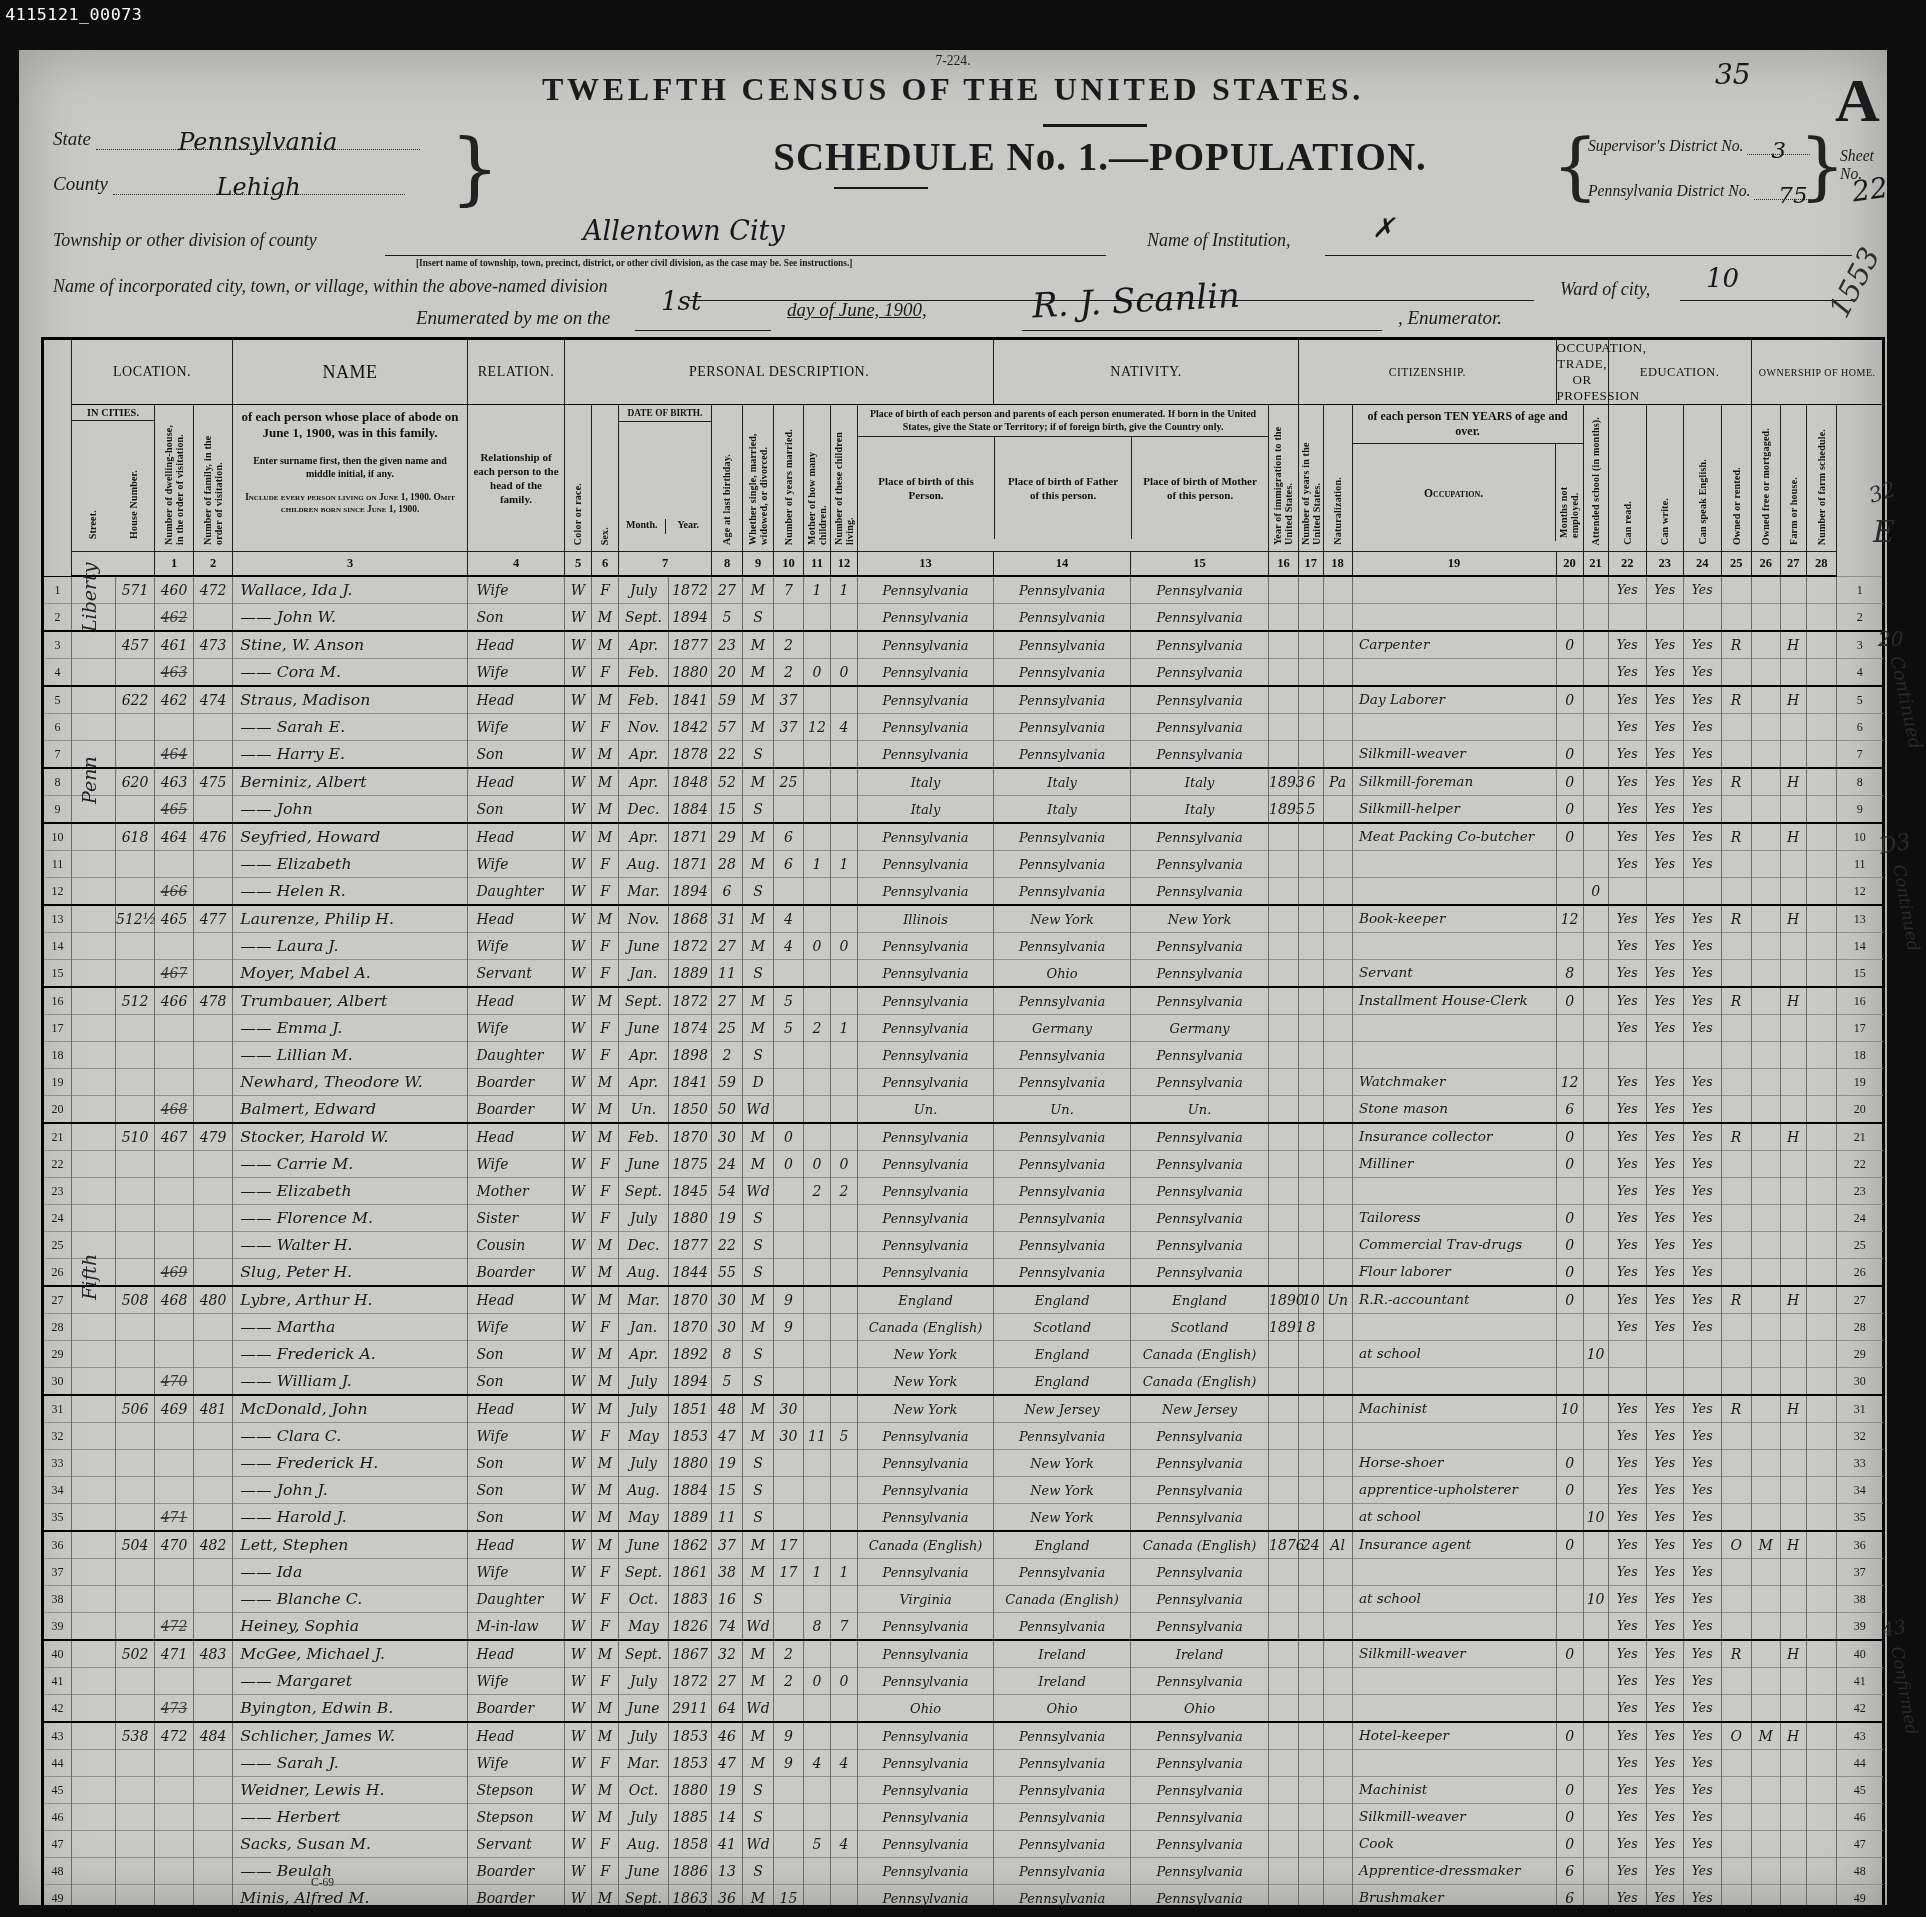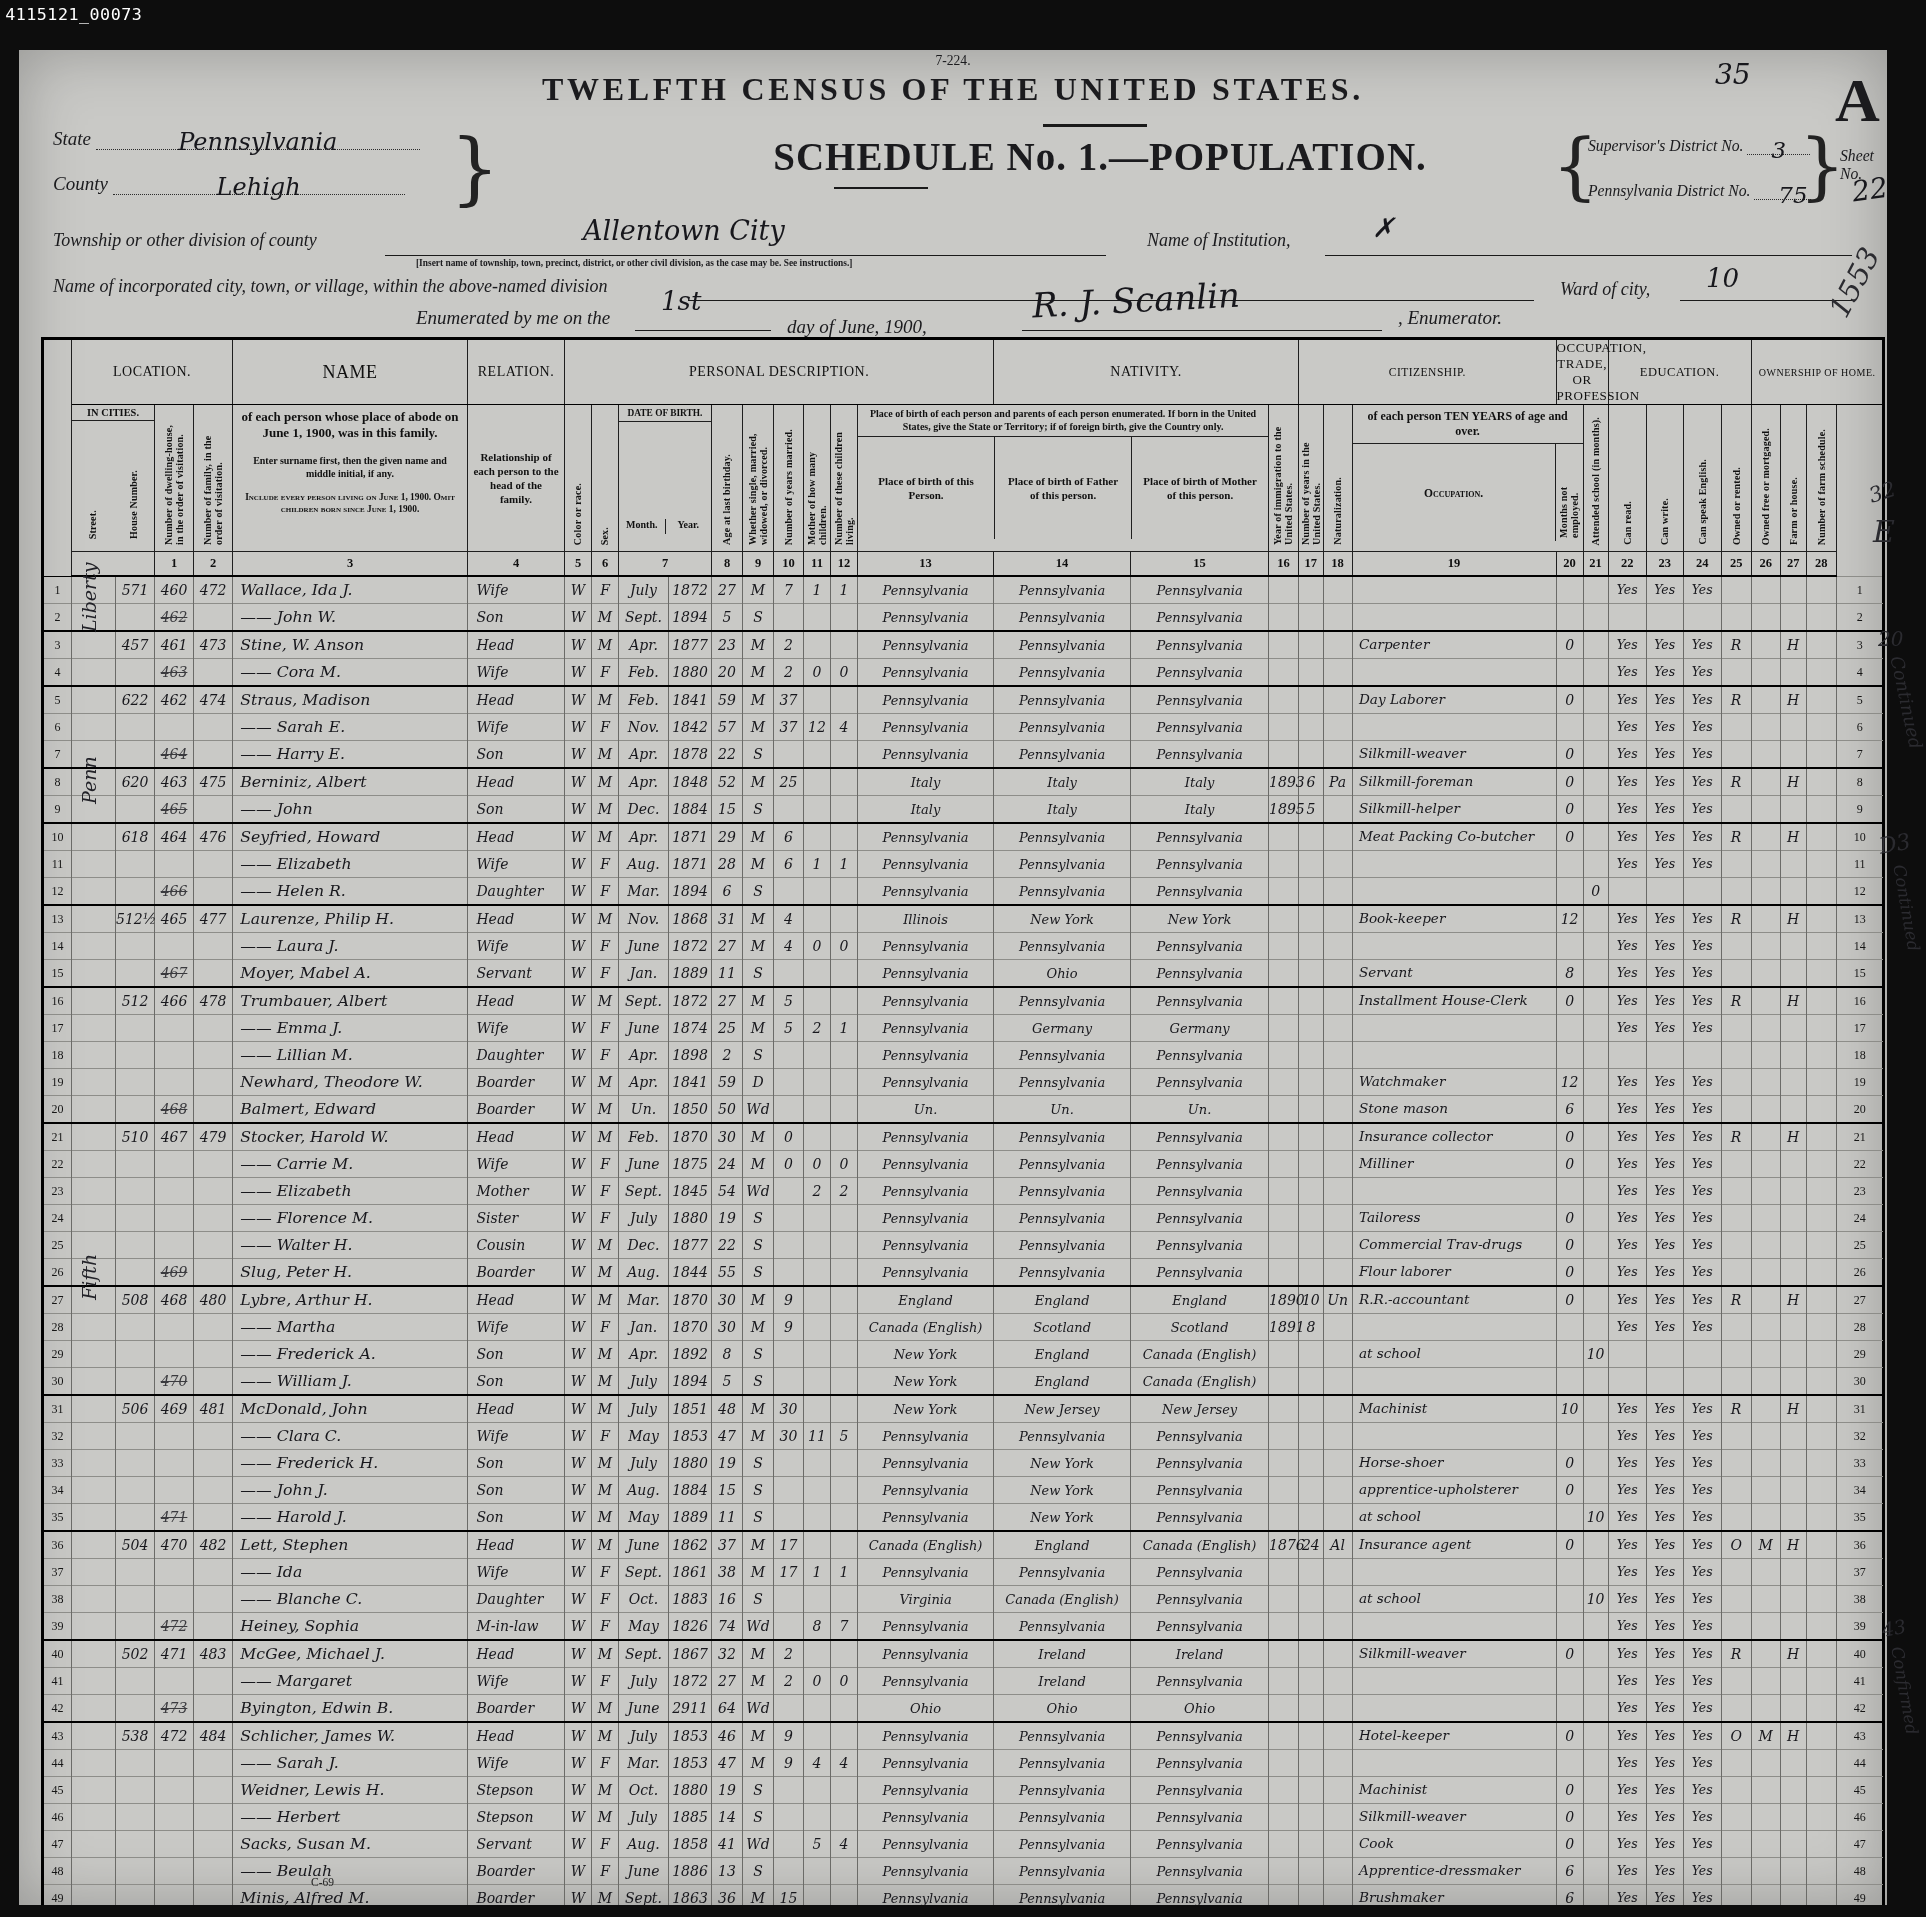--- a/index.html
+++ b/index.html
@@ -120,21 +120,21 @@
 
   <div class="abs pl" style="left:34px;top:226px;font-size:18px;">Name of incorporated city, town, or village, within the above-named division</div>
   <div class="rule" style="left:669px;top:250px;width:846px;height:1px;"></div>
   <div class="abs pl" style="left:1541px;top:229px;font-size:18px;">Ward of city,</div>
   <div class="abs hw" style="left:1687px;top:213px;font-size:26px;">10</div>
   <div class="rule" style="left:1661px;top:250px;width:172px;height:1px;"></div>
 
   <div class="abs pl" style="left:397px;top:257px;font-size:19px;">Enumerated by me on the</div>
   <div class="abs hw" style="left:642px;top:236px;font-size:26px;">1st</div>
   <div class="rule" style="left:616px;top:280px;width:136px;height:1px;"></div>
-  <div class="abs pl" style="left:768px;top:266px;font-size:19px;">day of June, 1900,</div>
+  <div class="abs pl" style="left:768px;top:249px;font-size:19px;text-decoration:underline;">day of June, 1900,</div>
   <div class="abs hw" style="left:1013px;top:230px;font-size:34px;transform:rotate(-3deg);">R. J. Scanlin</div>
   <div class="rule" style="left:1003px;top:280px;width:360px;height:1px;"></div>
   <div class="abs pl" style="left:1379px;top:257px;font-size:19px;">, Enumerator.</div>
 
   <table class="census">
     <colgroup>
       <col style="width:29px">
         <col style="width:44px">
         <col style="width:39px">
         <col style="width:39px">

